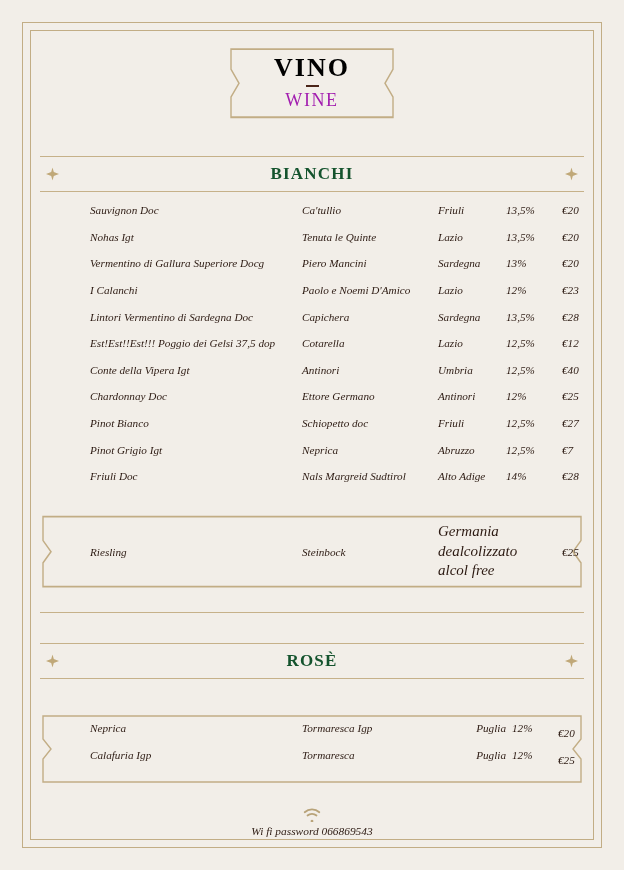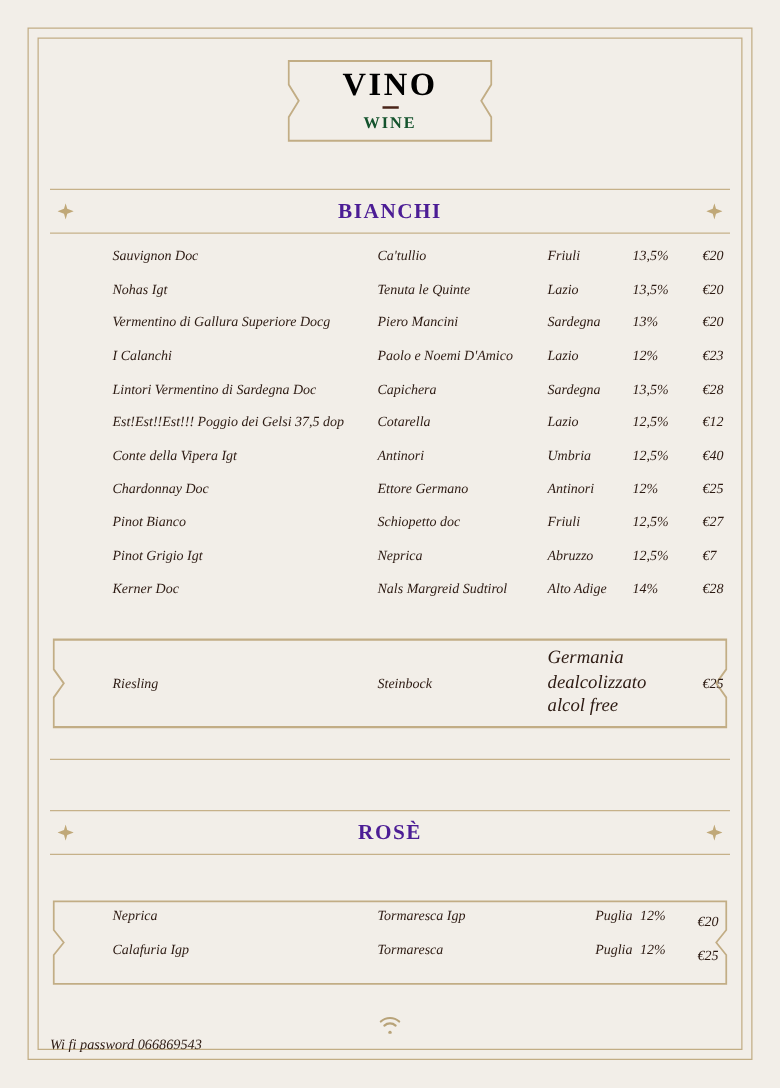--- a/index.html
+++ b/index.html
@@ -70,42 +70,42 @@
   .title-dash {
     position: relative;
     width: 13px;
     height: 2px;
     background: #4a2418;
     margin: 4px auto 3px auto;
   }
   .title-sub {
     position: relative;
     font-family: "Liberation Serif", "DejaVu Serif", serif;
-    font-weight: bold;
-    font-size: 13px;
+    font-weight: normal;
+    font-size: 18px;
     letter-spacing: 1.6px;
-    color: #14532d;
+    color: #a21caf;
   }
 
   
   .section-header {
     position: relative;
     margin-top: 34px;
     padding: 7px 0 7px 0;
     border-top: 1.4px solid #c6b189;
     border-bottom: 1.4px solid #c6b189;
     text-align: center;
   }
-  .section-header.rose-header { margin-top: 10px; }
+  .section-header.rose-header { margin-top: 0; }
   .section-title {
     font-family: "Liberation Serif", "DejaVu Serif", serif;
     font-weight: bold;
     font-size: 17px;
     letter-spacing: 1.2px;
-    color: #4c1d95;
+    color: #14532d;
   }
   .fleuron {
     position: absolute;
     top: 50%;
     transform: translateY(-50%);
     width: 13px;
     height: 13px;
     color: #c0a878;
   }
   .fleuron.left  { left: 6px; }
@@ -162,20 +162,21 @@
   
   .divider {
     margin-top: 22px;
     border-top: 1.4px solid #c6b189;
   }
   .gap-after-divider { height: 30px; }
 
   
   .footer {
     margin-top: 22px;
+    text-align: center;
   }
   .wifi-icon {
     width: 20px;
     height: 15px;
     margin: 0 auto 3px auto;
     color: #b8a379;
   }
   .wifi-icon svg { display:block; width:100%; height:100%; }
   .wifi-text {
     font-style: italic;
@@ -285,21 +286,21 @@
         <span class="col-price">€27</span>
       </div>
       <div class="wine-row">
         <span class="col-name">Pinot Grigio  Igt</span>
         <span class="col-producer">Neprica</span>
         <span class="col-region">Abruzzo</span>
         <span class="col-abv">12,5%</span>
         <span class="col-price">€7</span>
       </div>
       <div class="wine-row">
-        <span class="col-name">Kerner  Doc</span>
+        <span class="col-name">Friuli  Doc</span>
         <span class="col-producer">Nals Margreid  Sudtirol</span>
         <span class="col-region">Alto Adige</span>
         <span class="col-abv">14%</span>
         <span class="col-price">€28</span>
       </div>
     </div>
 
     <div class="notch-box">
       <div class="notch-frame">
         <svg viewBox="0 0 544 62" preserveAspectRatio="none">

